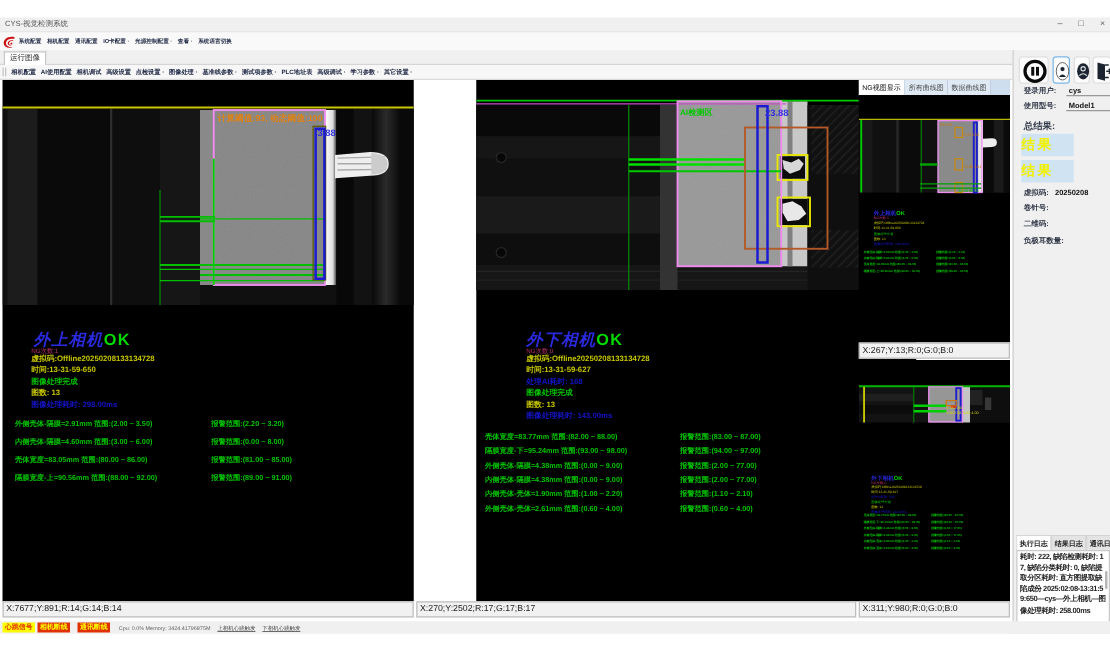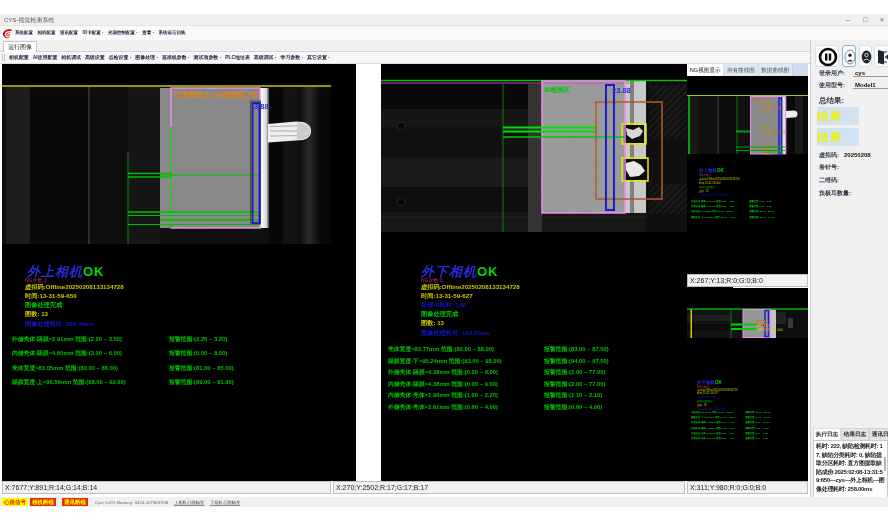--- a/index.html
+++ b/index.html
@@ -20,21 +20,21 @@
   #tabrow { left:0; top:40px; width:888px; height:12px; background:#f0f0f0; border-bottom:1px solid #d5d5d5; }
   #run-tab { left:3px; top:1px; height:11px; padding:0 4px; background:#ffffff; border:1px solid #c6c6c6; border-bottom:none; font-size:6px; color:#222; line-height:10px; }
 
   #toolbar { left:0; top:52px; width:888px; height:12px; background:#f7f7f7; border-bottom:1px solid #dadada; overflow:hidden; }
   #toolbar-grip { left:2px; top:2px; width:3px; height:7px; border-left:1px solid #c4c4c4; border-right:1px solid #c4c4c4; }
   #toolbar-items { left:9px; top:3px; white-space:nowrap; font-size:0; transform:scale(0.55); transform-origin:0 0; }
   .tool-item { display:inline-block; vertical-align:top; font-size:9px; font-weight:bold; color:#232c48; margin-right:7px; line-height:10px; }
 
   
   .black-panel { background:#000; }
-  #left-panel   { left:2px;   top:64px; width:354px; height:417px;text-decoration:underline; }
+  #left-panel   { left:2px;   top:64px; width:329px; height:417px;text-decoration:underline; }
   #center-panel { left:333px; top:64px; width:352px; height:417px;margin-left:48px; }
   #mini-tabs    { left:687px; top:64px; width:173px; height:18px; background:#cfdeee; white-space:nowrap; overflow:hidden; font-size:0; transform:scale(0.7); transform-origin:0 0; }
   .mini-tab { display:inline-block; vertical-align:top; height:17px; line-height:17px; padding:0 4px; font-size:8px; color:#444; background:#dfe9f3; border-right:1px solid #bccbdc; }
   .mini-tab.active { background:#ffffff; color:#111; }
   #mini-top     { left:687px; top:76px;  width:121px; height:198px; }
   #mini-bottom  { left:687px; top:288px; width:121px; height:193px; }
 
   .coordbar { background:#f1f1f1; border:1px solid #bdbdbd; font-size:7px; color:#222; line-height:11px; padding-left:2px; white-space:nowrap; overflow:hidden; }
   #coord-left   { left:2px;   top:481px; width:329px; height:13px; }
   #coord-center { left:333px; top:481px; width:352px; height:13px; }

